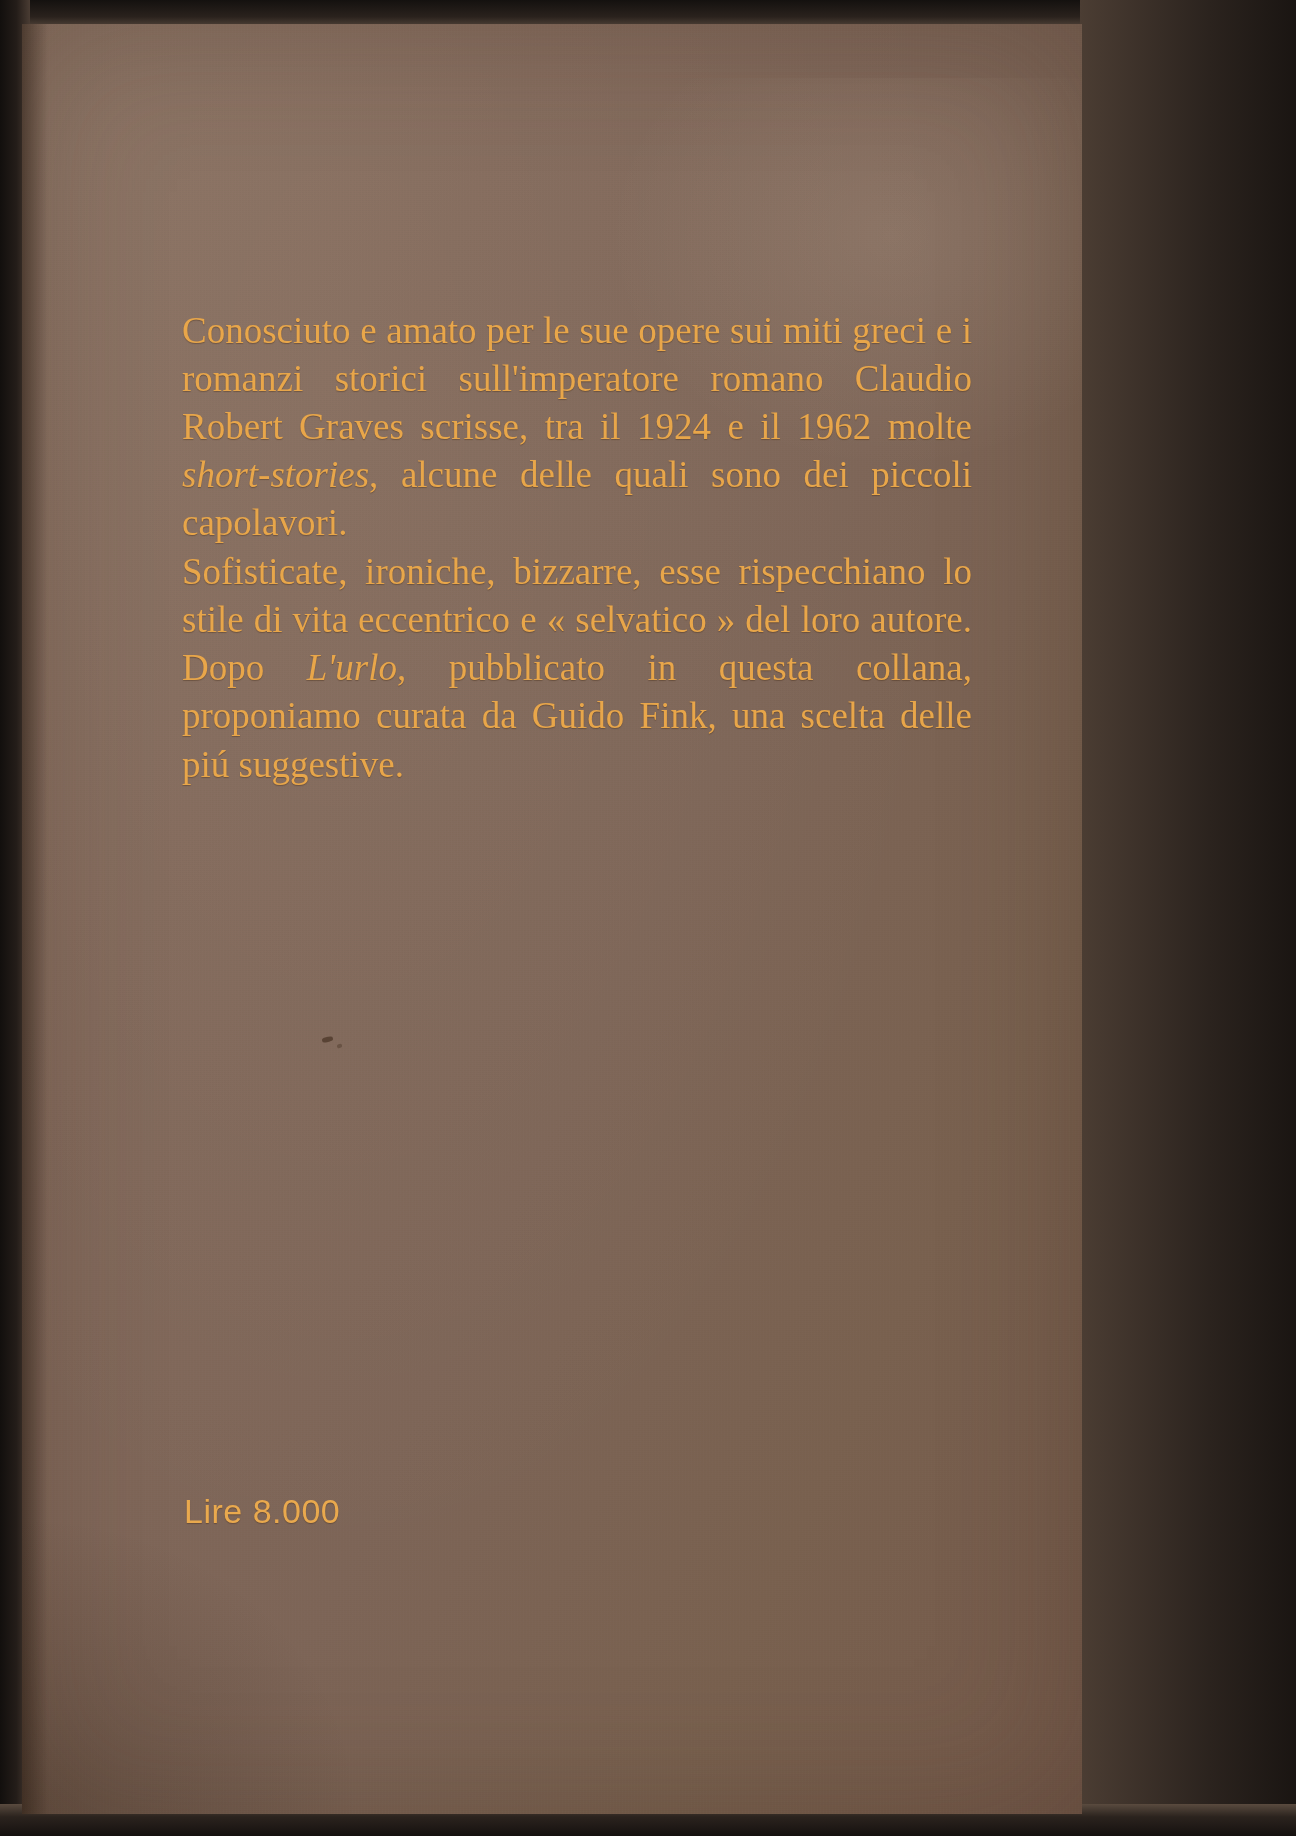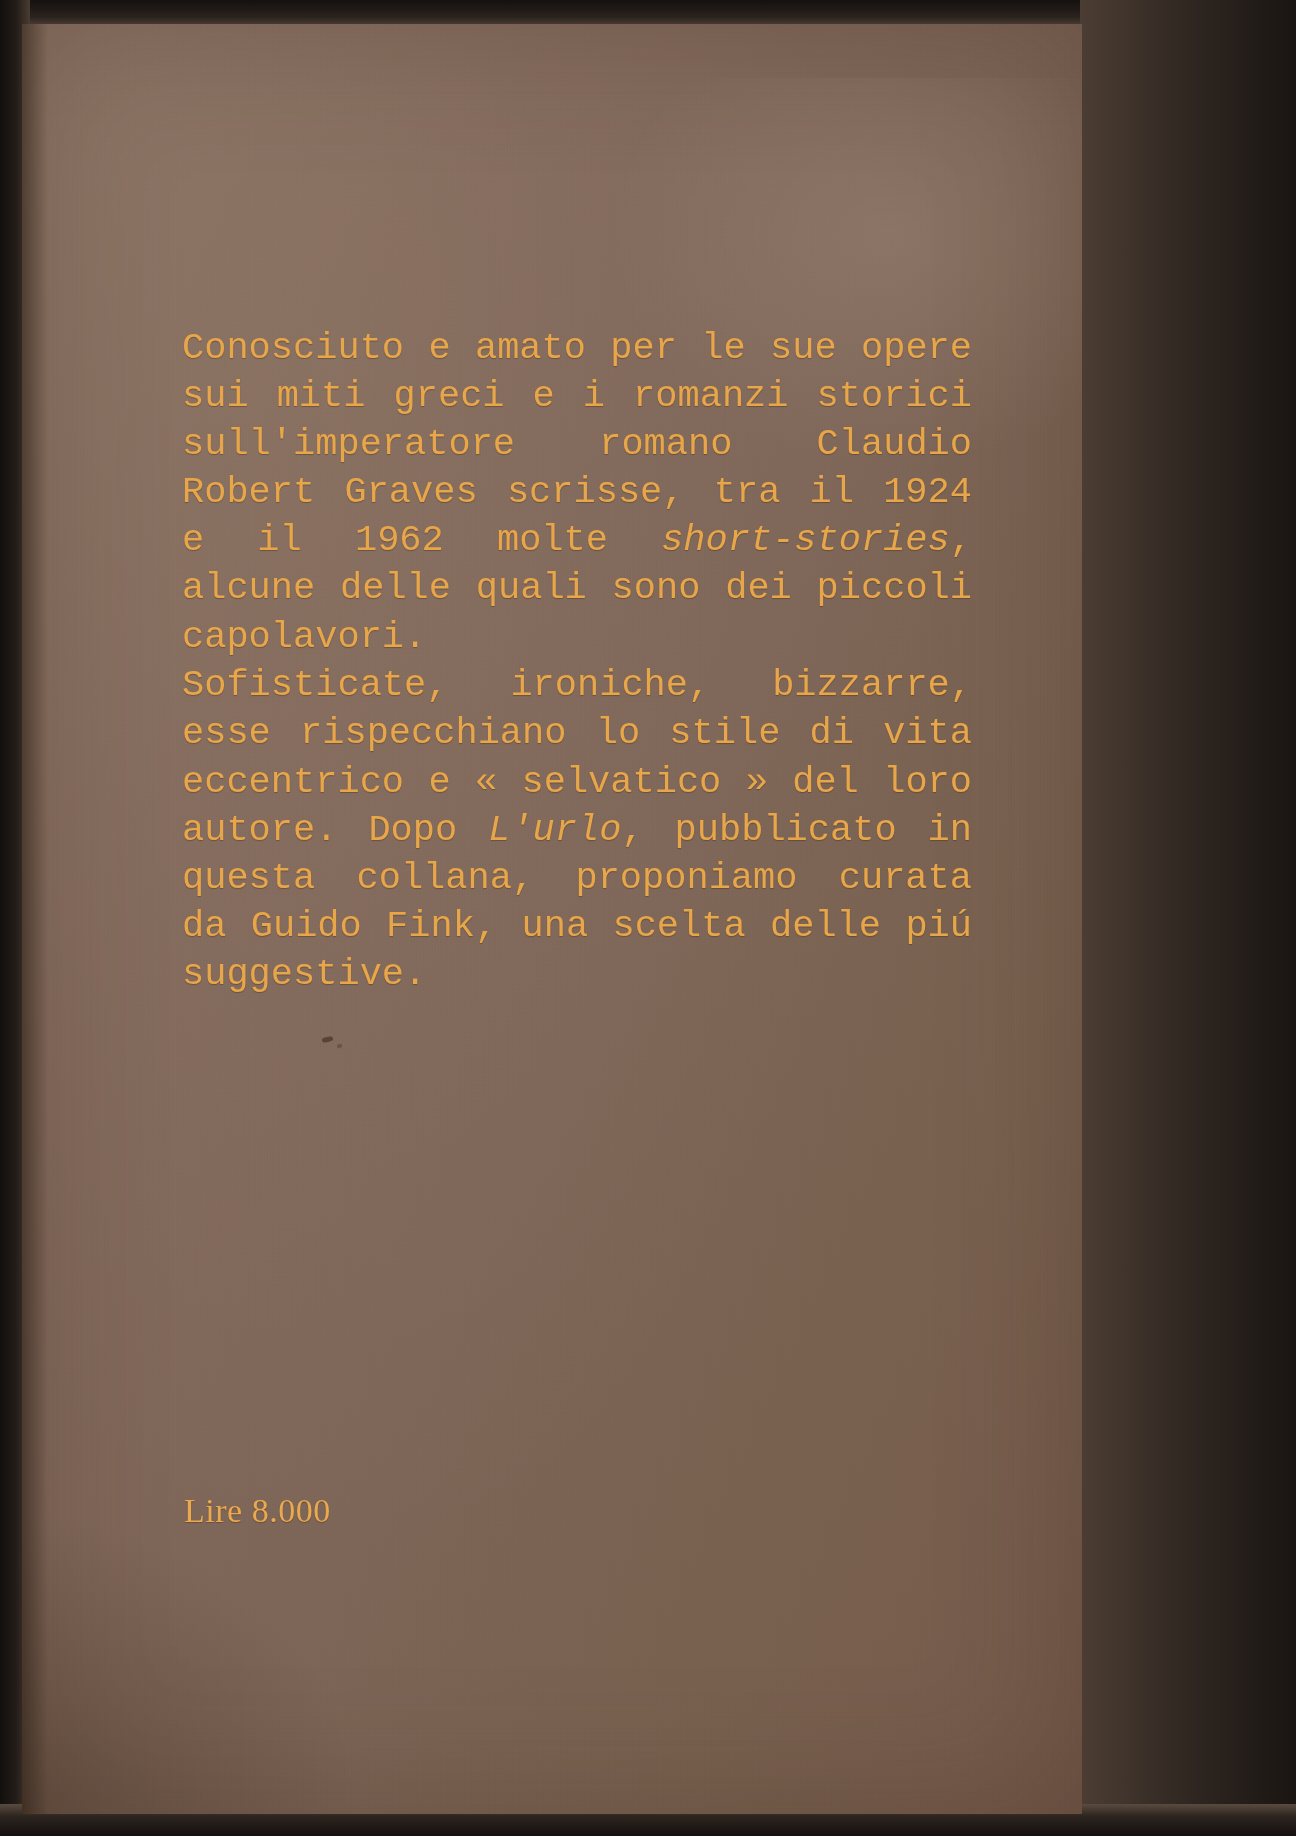--- a/index.html
+++ b/index.html
@@ -87,24 +87,24 @@
     position: absolute;
     left: 0; top: 0;
     width: 26px; height: 100%;
     background: linear-gradient(90deg, rgba(40,27,18,0.55) 0%, rgba(40,27,18,0.0) 100%);
     pointer-events: none;
   }
 
   #blurb {
     position: absolute;
     left: 160px;
-    top: 300px;
+    top: 283px;
     width: 790px;
     color: #e8a64a;
-    font-family: Liberation Mono, monospace;
+    font-family: Liberation Serif, serif;
     font-size: 37px;
     line-height: 1.30;
     text-align: justify;
     text-shadow: 0 1px 1px rgba(60,34,12,0.35);
   }
   #blurb p {
     margin: 0;
   }
   #blurb p + p {
     margin-top: 0.02em;
@@ -115,21 +115,21 @@
   }
   .ital {
     font-style: italic;
   }
 
   #price {
     position: absolute;
     left: 162px;
     top: 1468px;
     color: #e9a94e;
-    font-family: Liberation Serif, serif;
+    font-family: Liberation Sans, sans-serif;
     font-size: 34px;
     letter-spacing: 0.5px;
     text-shadow: 0 1px 1px rgba(60,34,12,0.35);
   }
 
   
   .speck {
     position: absolute;
     left: 300px;
     top: 1013px;

